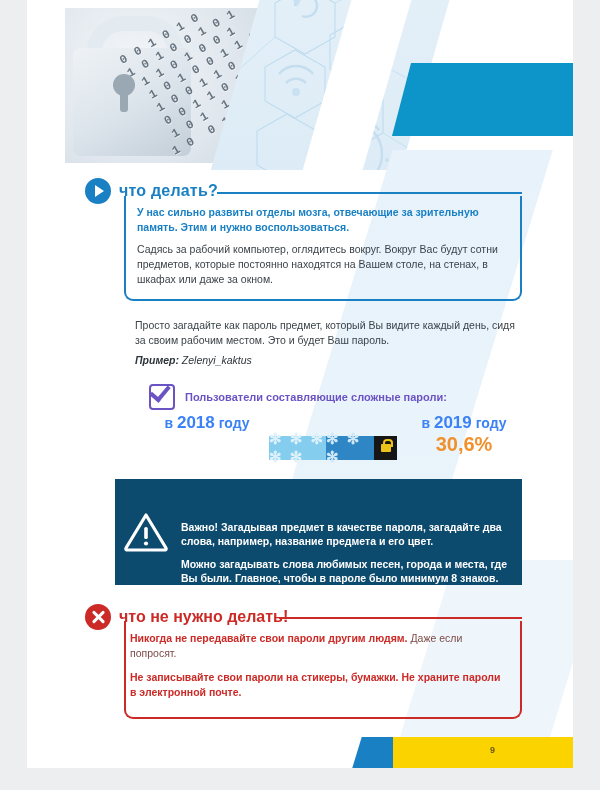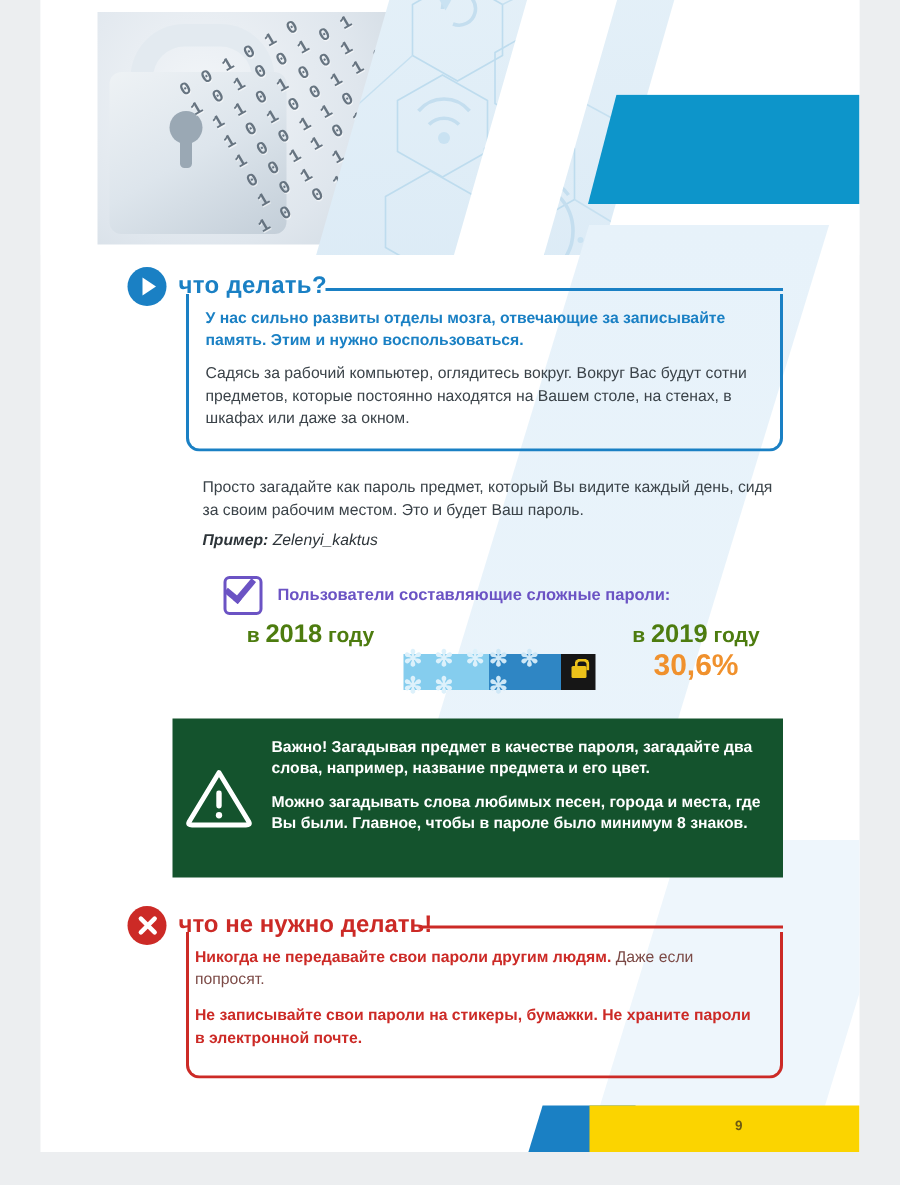--- a/index.html
+++ b/index.html
@@ -288,21 +288,21 @@
     height: 58px;
   }
   .stat {
     position: absolute;
     text-align: center;
     width: 110px;
   }
   .stat.left  { left: 5px;  top: 0; }
   .stat.right { left: 262px; top: 0; }
   .stat-year {
-    color: #4d7c0f;
+    color: #3b82f6;
     font-size: 14px;
     font-weight: bold;
     line-height: 18px;
     white-space: nowrap;
   }
   .stat-year .num { font-size: 17px; }
   .stat-pct {
     color: #f0912d;
     font-size: 20px;
     font-weight: bold;
@@ -356,23 +356,23 @@
     border-radius: 4px 4px 0 0;
   }
 
   
   .orange-box {
     position: absolute;
     left: 88px;
     top: 479px;
     width: 407px;
     height: 106px;
-    background: #14532d;
+    background: #0c4a6e;
     display: flex;
-    align-items: flex-start;
+    align-items: flex-end;
   }
   .warn-icon {
     width: 62px;
     height: 106px;
     flex: 0 0 auto;
     display: flex;
     align-items: center;
     justify-content: center;
   }
   .tri {
@@ -568,21 +568,21 @@
     <div class="content">
 
       <div class="sec-todo-head">
         <span class="play-icon"></span>
         <span class="sec-title-blue">что делать?</span>
       </div>
       <div class="rule-blue"></div>
 
       <div class="blue-box">
         <div class="blue-box-inner">
-          <p class="lead-blue">У нас сильно развиты отделы мозга, отвечающие за записывайте память. Этим и нужно воспользоваться.</p>
+          <p class="lead-blue">У нас сильно развиты отделы мозга, отвечающие за зрительную память. Этим и нужно воспользоваться.</p>
           <p class="body-text">Садясь за рабочий компьютер, оглядитесь вокруг. Вокруг Вас будут сотни предметов, которые постоянно находятся на Вашем столе, на стенах, в шкафах или даже за окном.</p>
         </div>
       </div>
 
       <div class="para-2">Просто загадайте как пароль предмет, который Вы видите каждый день, сидя за своим рабочим местом. Это и будет Ваш пароль.</div>
 
       <div class="example">
         <b>Пример:</b>
         <i>Zelenyi_kaktus</i>
       </div>

